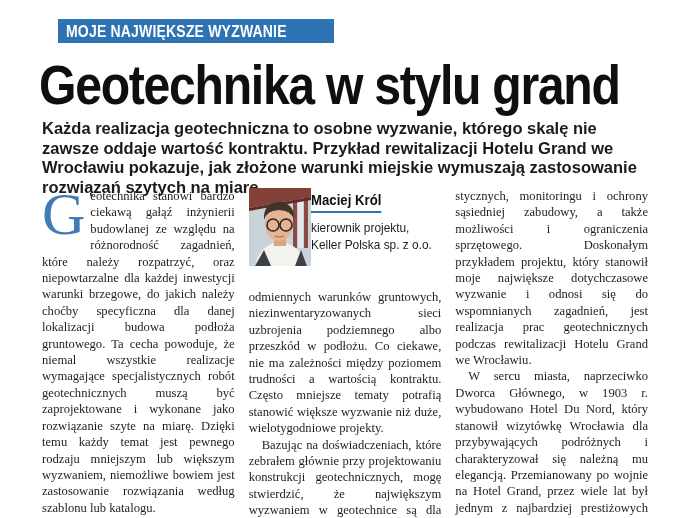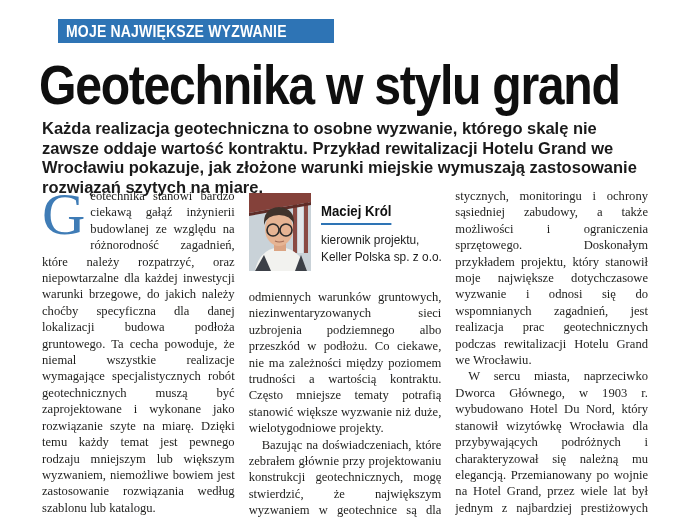--- a/index.html
+++ b/index.html
@@ -46,21 +46,21 @@
   }
   .col p { margin:0; }
   .col p.indent { text-indent:13px; }
 
   .dropcap {
     float:left; font-family:"Liberation Serif",serif; color:#3f7cb6;
     font-size:60px; line-height:48px; padding:2px 5px 0 0; font-weight:400;
   }
 
   
-  .author { display:flex; gap:10px; margin-bottom:13px; height:88px;align-items:center; }
+  .author { display:flex; margin-bottom:13px; height:88px; }
   .photo { width:62px; height:78px; flex:0 0 62px; display:block; }
   .author-info {
     font-family:"Liberation Sans",sans-serif; padding-top:4px;
     transform:scaleX(0.88); transform-origin:left top;
   }
   .author-name {
     font-weight:700; font-size:15px; color:#101010; display:inline-block;
     border-bottom:2.5px solid #2e74b5; padding-bottom:3px; margin-bottom:6px;
     white-space:nowrap;
   }

